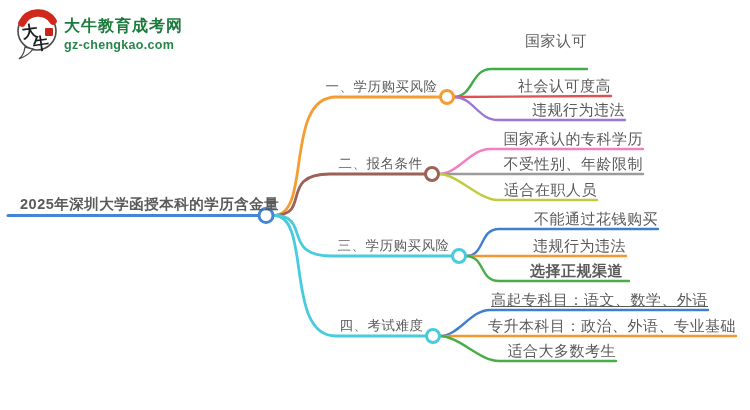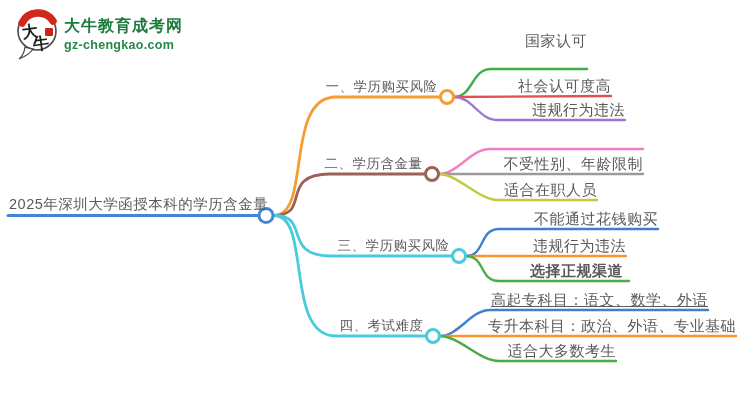--- a/index.html
+++ b/index.html
@@ -73,26 +73,27 @@
       <text x="6" y="29" font-size="16" font-weight="bold" fill="#1c1c1c" font-family="'Liberation Serif', serif" transform="rotate(-8 14 24)">大</text>
       <text x="17" y="41" font-size="16" font-weight="bold" fill="#1c1c1c" font-family="'Liberation Serif', serif" transform="rotate(-8 24 36)">牛</text>
       <rect x="29" y="20" width="8" height="8" rx="1" fill="#c9241a"></rect>
     </svg>
     <div class="logo-text">
       <div class="logo-title">大牛教育成考网</div>
       <div class="logo-sub">gz-chengkao.com</div>
     </div>
   </div>
 
-<div class="lbl root-lbl" style="left: 9px; bottom: 197px;">2025年深圳大学函授本科的学历含金量</div>
+<div class="lbl root-lbl" style="left: 20px; bottom: 197px; font-weight: bold;">2025年深圳大学函授本科的学历含金量</div>
     <div class="lbl branch-lbl" style="right: 312.5px; bottom: 315px;">一、学历购买风险</div>
     <div class="lbl child-lbl" style="right: 163px; bottom: 361px;">国家认可</div>
     <div class="lbl child-lbl" style="right: 139px; bottom: 316px;">社会认可度高</div>
     <div class="lbl child-lbl" style="right: 125px; bottom: 292px;">违规行为违法</div>
-    <div class="lbl branch-lbl" style="right: 327.5px; bottom: 238px;">二、学历含金量</div>
+    <div class="lbl branch-lbl" style="right: 327.5px; bottom: 238px;">二、报名条件</div>
+    <div class="lbl child-lbl" style="right: 107px; bottom: 263px;">国家承认的专科学历</div>
     <div class="lbl child-lbl" style="right: 107px; bottom: 238px;">不受性别、年龄限制</div>
     <div class="lbl child-lbl" style="right: 153px; bottom: 212px;">适合在职人员</div>
     <div class="lbl branch-lbl" style="right: 300.5px; bottom: 156px;">三、学历购买风险</div>
     <div class="lbl child-lbl" style="right: 92px; bottom: 183px;">不能通过花钱购买</div>
     <div class="lbl child-lbl" style="right: 124px; bottom: 156px;">违规行为违法</div>
     <div class="lbl child-lbl" style="right: 127px; bottom: 131px; font-weight: bold;">选择正规渠道</div>
     <div class="lbl branch-lbl" style="right: 326.5px; bottom: 76px;">四、考试难度</div>
     <div class="lbl child-lbl" style="right: 42px; bottom: 102px; text-decoration: underline;">高起专科目：语文、数学、外语</div>
     <div class="lbl child-lbl" style="right: 14px; bottom: 76px;">专升本科目：政治、外语、专业基础</div>
     <div class="lbl child-lbl" style="right: 134px; bottom: 51px;">适合大多数考生</div>

